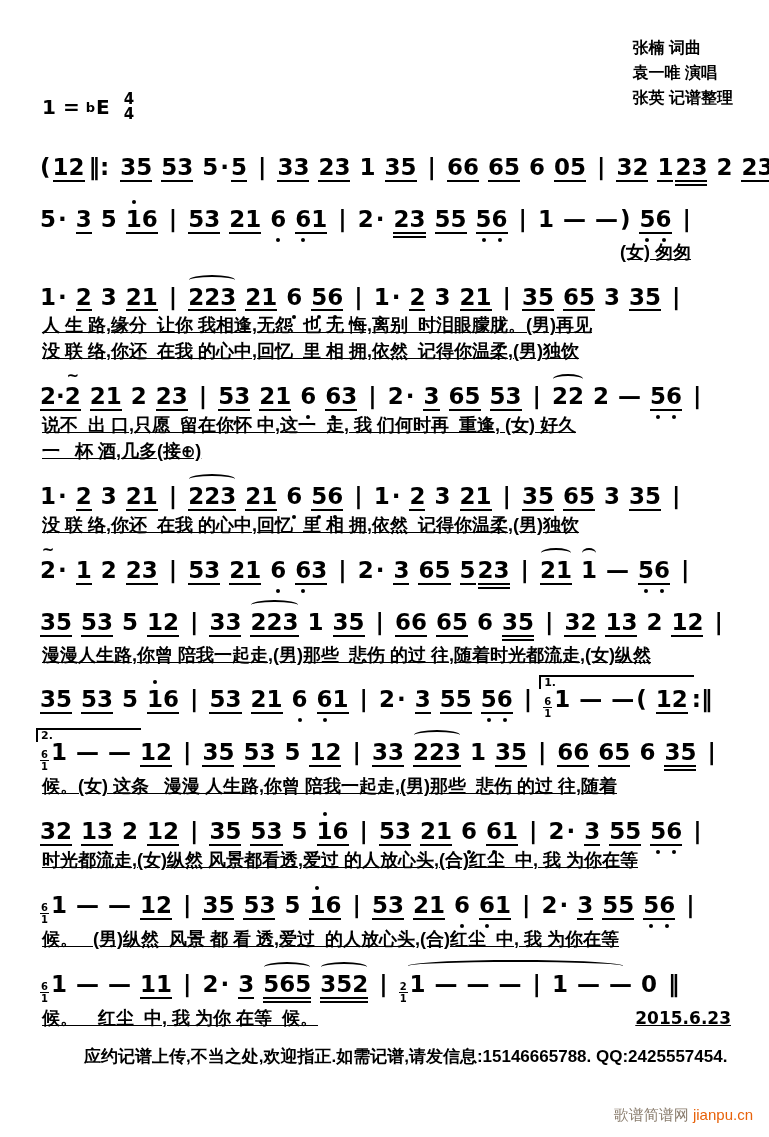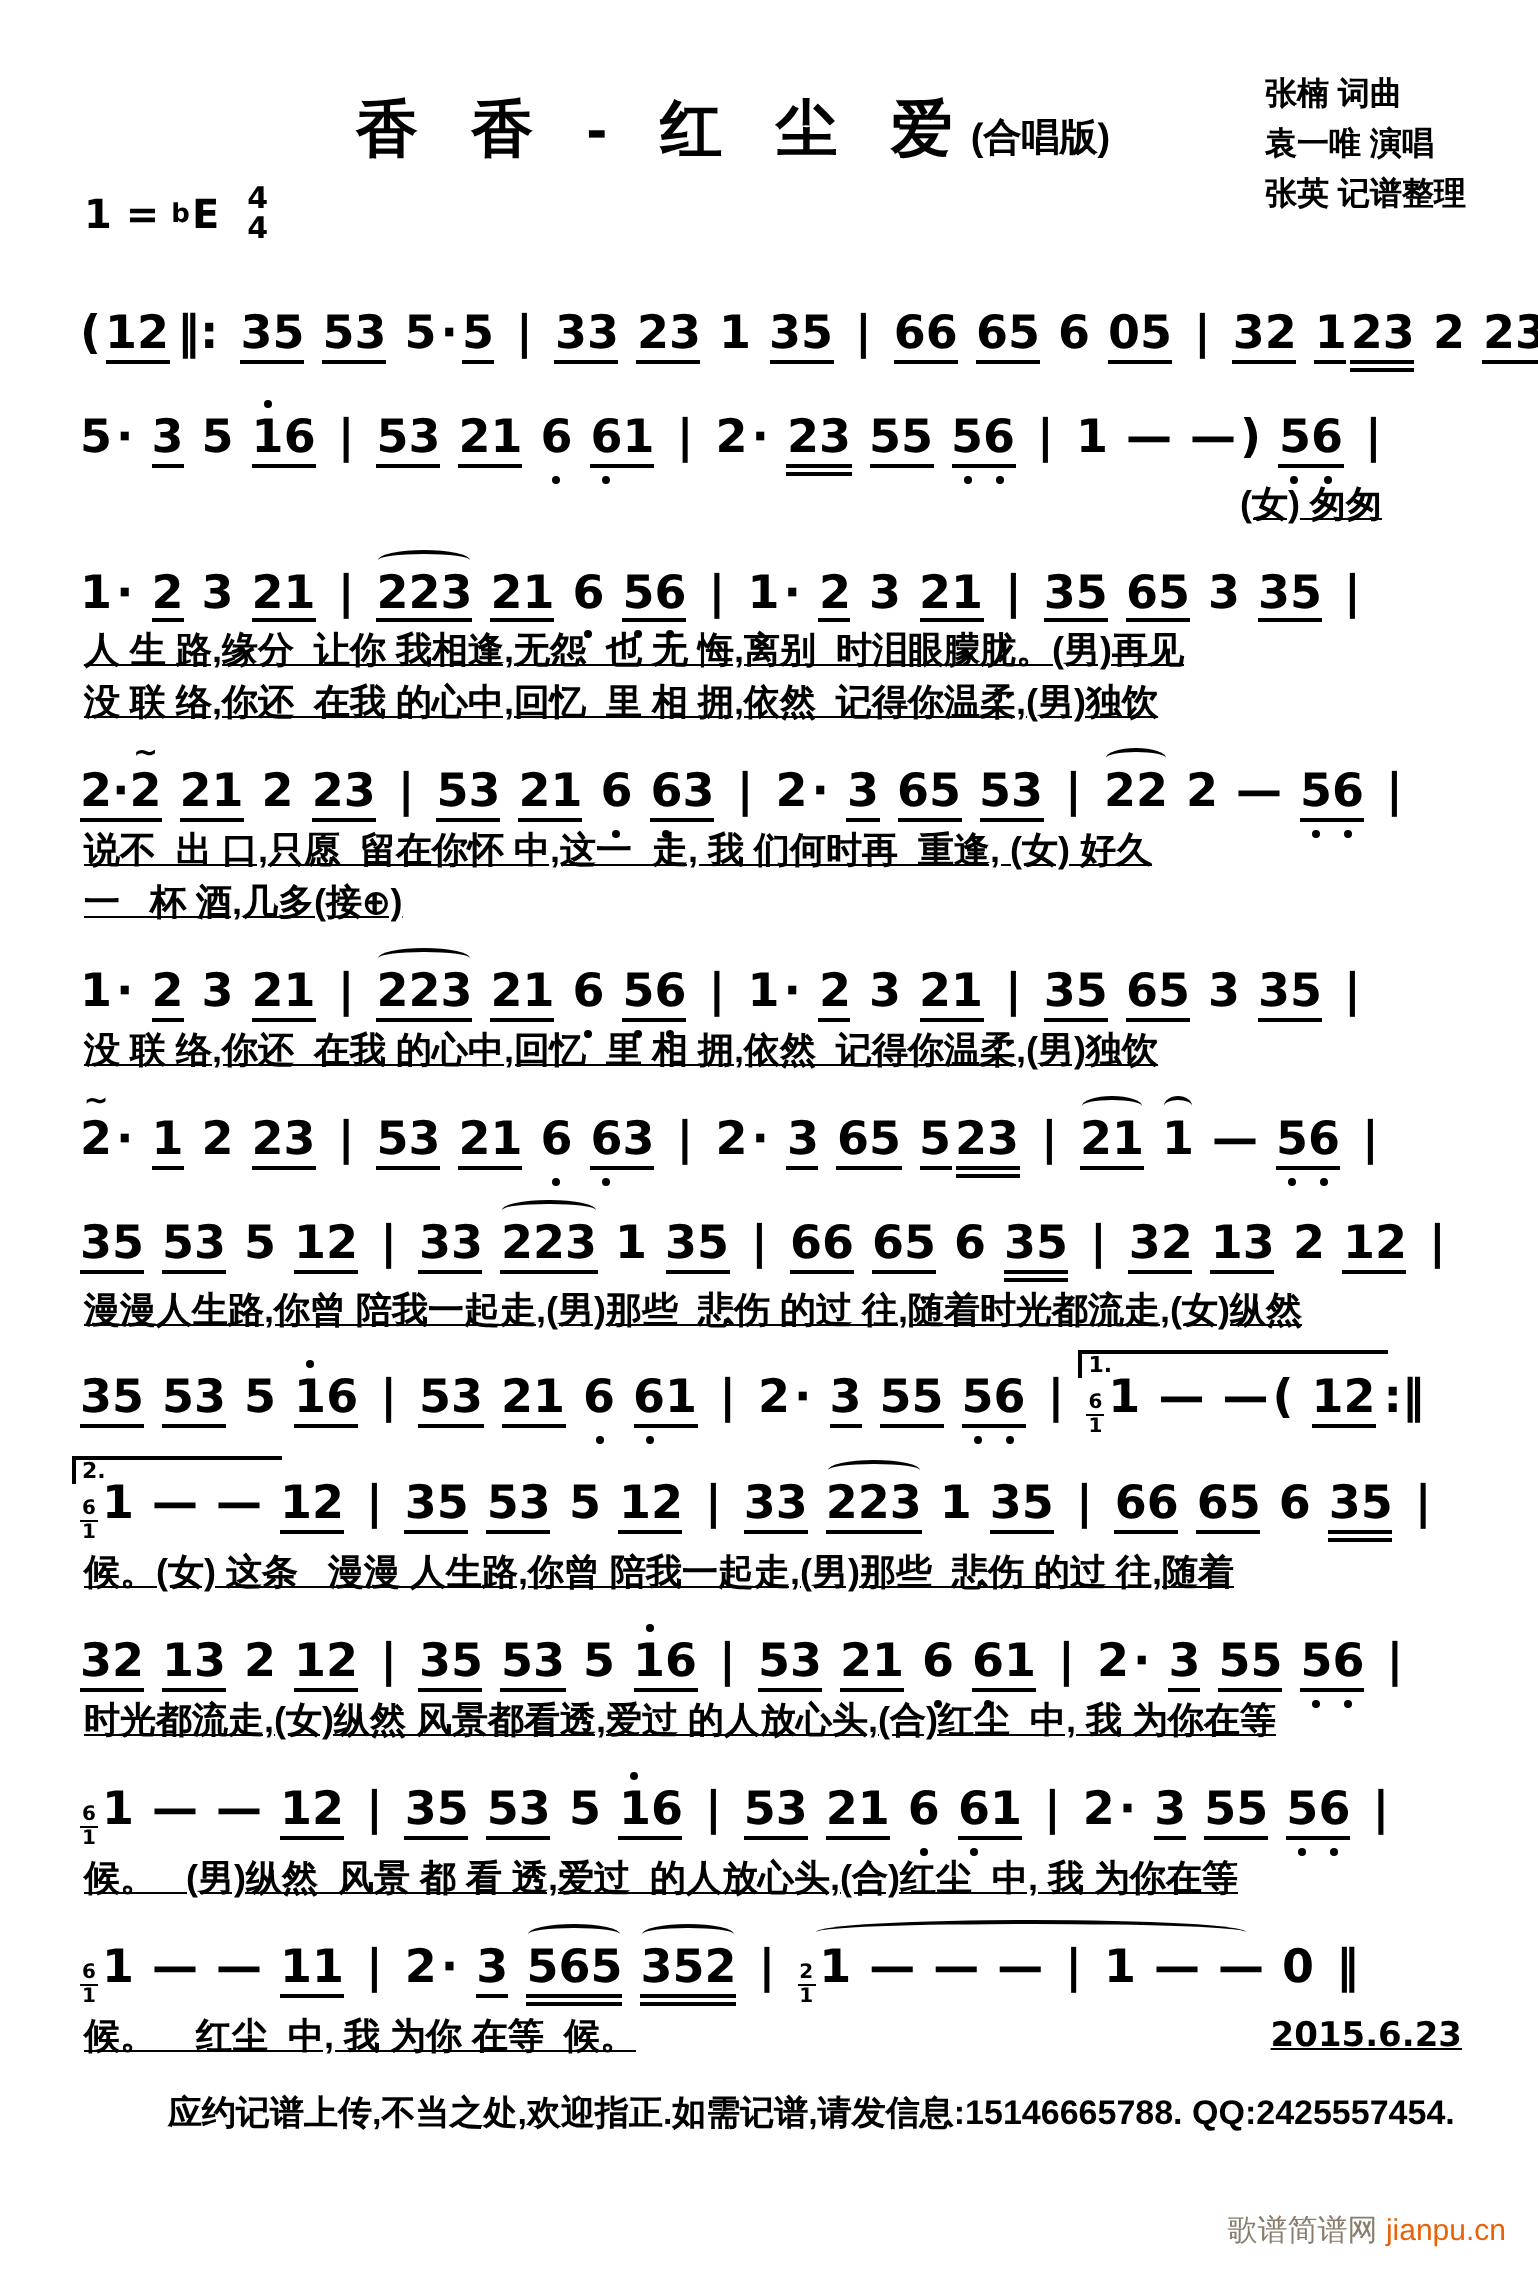--- a/index.html
+++ b/index.html
@@ -57,23 +57,20 @@
   .watermark{position:absolute;right:16px;bottom:12px;font-size:15px;margin-top:13px;}
   .wm-site{color:#8a7d6e;}
   .wm-link{color:#e8620a;}
 </style>
 </head>
 <body>
 
 <div class="sheet">
 
   <div class="head">
-    <div class="title-wrap">
-      <span class="title">香 香 - 红 尘 爱</span><span class="subtitle">(合唱版)</span>
-    </div>
     <div class="credits">
       <div>张楠 词曲</div>
       <div>袁一唯 演唱</div>
       <div>张英 记谱整理</div>
     </div>
     <div class="keysig">
       <span>1 = </span>
         <sup>b</sup>
         <span>E</span>
       <span class="meter">

